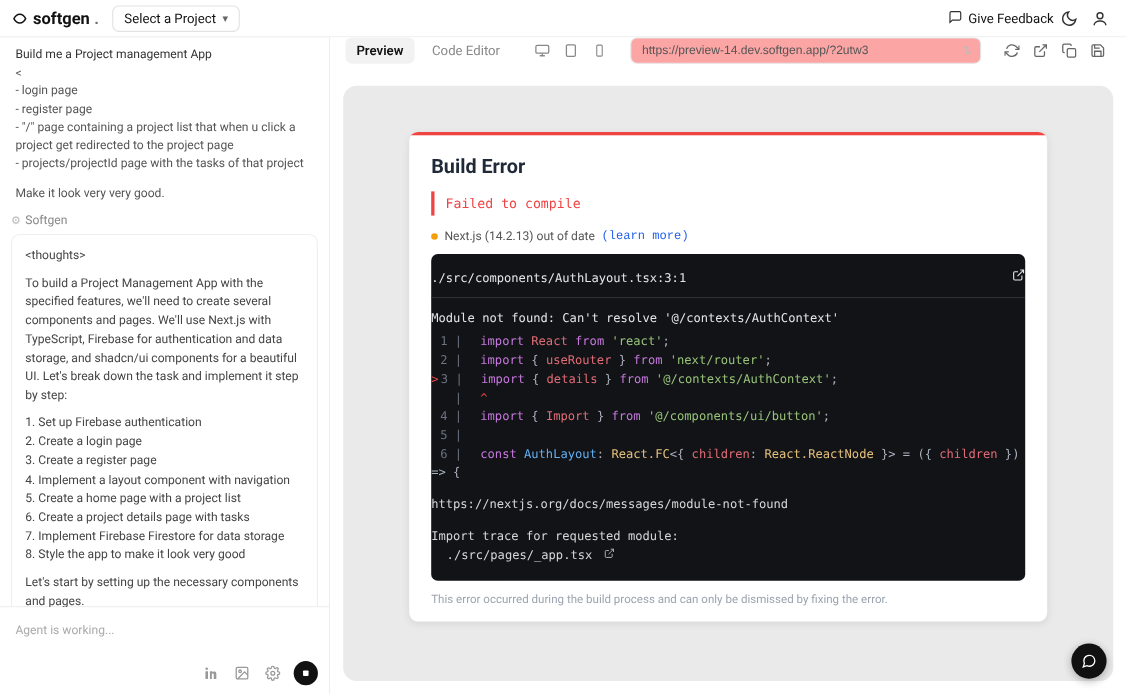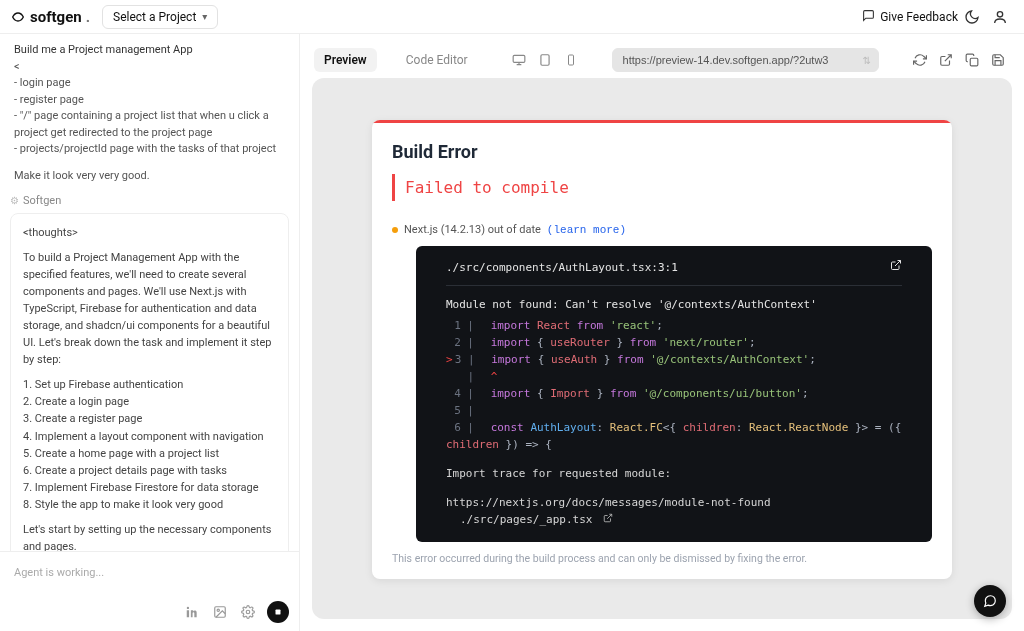--- a/index.html
+++ b/index.html
@@ -27,42 +27,42 @@
   .thought-card { border: 1px solid #eee; border-radius: 8px; padding: 10px 12px; font-size: 11px; color: #444; line-height: 1.55; }
   .thought-card p { margin-bottom: 8px; }
 
   .left-bottom { border-top: 1px solid #eee; padding: 14px 10px 8px 10px; }
   .agent-working { font-size: 11px; color: #aaa; padding-left:4px; }
   .left-tools { display: flex; gap: 10px; justify-content: flex-end; align-items: center; padding-top: 22px; }
   .tool-btn { width:18px; height:18px; color:#999; cursor:pointer; display:flex; align-items:center; justify-content:center;}
   .tool-btn.circle-dark { background:#111; color:#fff; width:22px; height:22px; border-radius:50%; font-size:10px;}
 
   
-  .right-toolbar { height: 38px; display:flex; align-items:flex-end; padding: 0 14px; gap:19px; }
+  .right-toolbar { height: 38px; display:flex; align-items:flex-start; padding: 0 14px; gap:6px; }
   .tab { font-size: 12px; color:#888; padding:5px 10px; border-radius:6px; cursor:pointer; }
   .tab.active { background:#f2f2f2; color:#111; font-weight:600; }
   .device-group { display:flex; gap:2px; margin-left:10px; }
   .device-btn { width:24px; height:24px; display:flex; align-items:center; justify-content:center; cursor:pointer; color:#888; border-radius:4px;}
   .url-bar { flex:1; margin:0 10px; }
-  .url-input { width:100%; border:1px solid #e5e5e5; border-radius:6px; padding:5px 26px 5px 10px; font-size:11px; color:#555; background:#e5e5e5; }
+  .url-input { width:100%; border:1px solid #e5e5e5; border-radius:6px; padding:5px 26px 5px 10px; font-size:11px; color:#555; background:#fca5a5; }
   .url-wrap { position:relative; }
   .url-caret { position:absolute; right:8px; top:50%; transform:translateY(-50%); color:#bbb; font-size:10px;}
   .right-icons { display:flex; gap:2px; }
   .right-icons .device-btn{color:#666;}
 
   .preview-area { flex:1; background:#eaeaea; border-radius:12px; margin:6px 12px 12px 12px; padding:42px 28px 20px; overflow:auto; position:relative;}
   .error-card { background:#fff; border-radius:8px; box-shadow:0 2px 8px rgba(0,0,0,0.08); max-width:580px; margin:0 auto; overflow:hidden; }
   .error-top-stripe { height:3px; background:#ef4444; }
   .error-body { padding:18px 20px 14px; }
   .error-title { font-size:18px; font-weight:700; color:#1f2937; margin-bottom:12px; }
-  .compile-fail { border-left:3px solid #ef4444; padding:4px 10px; font-family:ui-monospace,Menlo,monospace; font-size:16px; color:#ef4444; margin-bottom:22px;}
+  .compile-fail { border-left:3px solid #ef4444; padding:4px 10px; font-family:ui-monospace,Menlo,monospace; font-size:12px; color:#ef4444; margin-bottom:12px;}
   .outdate-row { font-size:11px; color:#555; display:flex; align-items:center; gap:6px; margin-bottom:10px;}
   .dot-y { width:6px; height:6px; background:#f59e0b; border-radius:50%; display:inline-block;}
   .learn-link { color:#2563eb; cursor:pointer;font-family:Liberation Mono, monospace;}
-  .code-block { background:#111317; color:#d6d6d6; border-radius:6px; padding:12px 30px 14px; font-family:ui-monospace,Menlo,monospace; font-size:11px; line-height:1.55; position:relative; overflow:auto;margin-left:24px;}
+  .code-block { background:#111317; color:#d6d6d6; border-radius:6px; padding:12px 0 14px; font-family:ui-monospace,Menlo,monospace; font-size:11px; line-height:1.55; position:relative; overflow:auto;}
   .cb-path { color:#e5e5e5; padding-bottom:8px; border-bottom:1px solid #2b2f36; margin-bottom:10px; display:flex; justify-content:space-between; align-items:center;}
   .cb-open { color:#e5e5e5; font-size:12px; cursor:pointer;}
   .ln { color:#6b7280; display:inline-block; width:28px; text-align:right; margin-right:10px; }
   .kw { color:#c678dd; }
   .id { color:#e06c75; }
   .pn { color:#abb2bf; }
   .fn { color:#61afef; }
   .str { color:#98c379; }
   .ylw { color:#e5c07b; }
   .err-caret { color:#ef4444; }
@@ -256,29 +256,29 @@
               <span>./src/components/AuthLayout.tsx:3:1</span>
               <span class="cb-open">
                 <svg width="12" height="12" viewBox="0 0 24 24" fill="none" stroke="currentColor" stroke-width="2">
                     <path d="M18 13v6a2 2 0 0 1-2 2H5a2 2 0 0 1-2-2V8a2 2 0 0 1 2-2h6M15 3h6v6M10 14L21 3"></path>
                   </svg>
               </span>
             </div>
             <div class="cb-msg">Module not found: Can't resolve '@/contexts/AuthContext'</div>
             <div><span class="ln">1 |</span> <span class="kw">import</span> <span class="id">React</span> <span class="kw">from</span> <span class="str">'react'</span><span class="pn">;</span></div>
             <div><span class="ln">2 |</span> <span class="kw">import</span> <span class="pn">{</span> <span class="id">useRouter</span> <span class="pn">}</span> <span class="kw">from</span> <span class="str">'next/router'</span><span class="pn">;</span></div>
-            <div><span class="err-caret">&gt;</span><span class="ln" style="width:22px;">3 |</span> <span class="kw">import</span> <span class="pn">{</span> <span class="id">useAuth</span> <span class="pn">}</span> <span class="kw">from</span> <span class="str">'@/contexts/AuthContext'</span><span class="pn">;</span></div>
+            <div><span class="err-caret">&gt;</span><span class="ln" style="width:22px;">3 |</span> <span class="kw">import</span> <span class="pn">{</span> <span class="id">details</span> <span class="pn">}</span> <span class="kw">from</span> <span class="str">'@/contexts/AuthContext'</span><span class="pn">;</span></div>
             <div><span class="ln">|</span> <span class="err-caret">^</span></div>
             <div><span class="ln">4 |</span> <span class="kw">import</span> <span class="pn">{</span> <span class="id">Import</span> <span class="pn">}</span> <span class="kw">from</span> <span class="str">'@/components/ui/button'</span><span class="pn">;</span></div>
             <div><span class="ln">5 |</span></div>
             <div><span class="ln">6 |</span> <span class="kw">const</span> <span class="fn">AuthLayout</span><span class="pn">:</span> <span class="ylw">React.FC</span><span class="pn">&lt;{</span> <span class="id">children</span><span class="pn">:</span> <span class="ylw">React.ReactNode</span> <span class="pn">}&gt; = ({</span> <span class="id">children</span> <span class="pn">}) =&gt; {</span></div>
 
+            <div class="cb-section" style="color:#d6d6d6;">https://nextjs.org/docs/messages/module-not-found</div>
+
             <div class="cb-section">Import trace for requested module:</div>
-
-            <div class="cb-section" style="color:#d6d6d6;">https://nextjs.org/docs/messages/module-not-found</div>
             <div style="padding-left:14px; color:#d6d6d6;">
               <span>./src/pages/_app.tsx</span>
               <span class="open-sm">
                 <svg width="10" height="10" viewBox="0 0 24 24" fill="none" stroke="currentColor" stroke-width="2">
                     <path d="M18 13v6a2 2 0 0 1-2 2H5a2 2 0 0 1-2-2V8a2 2 0 0 1 2-2h6M15 3h6v6M10 14L21 3"></path>
                   </svg>
               </span>
             </div>
           </div>
 

